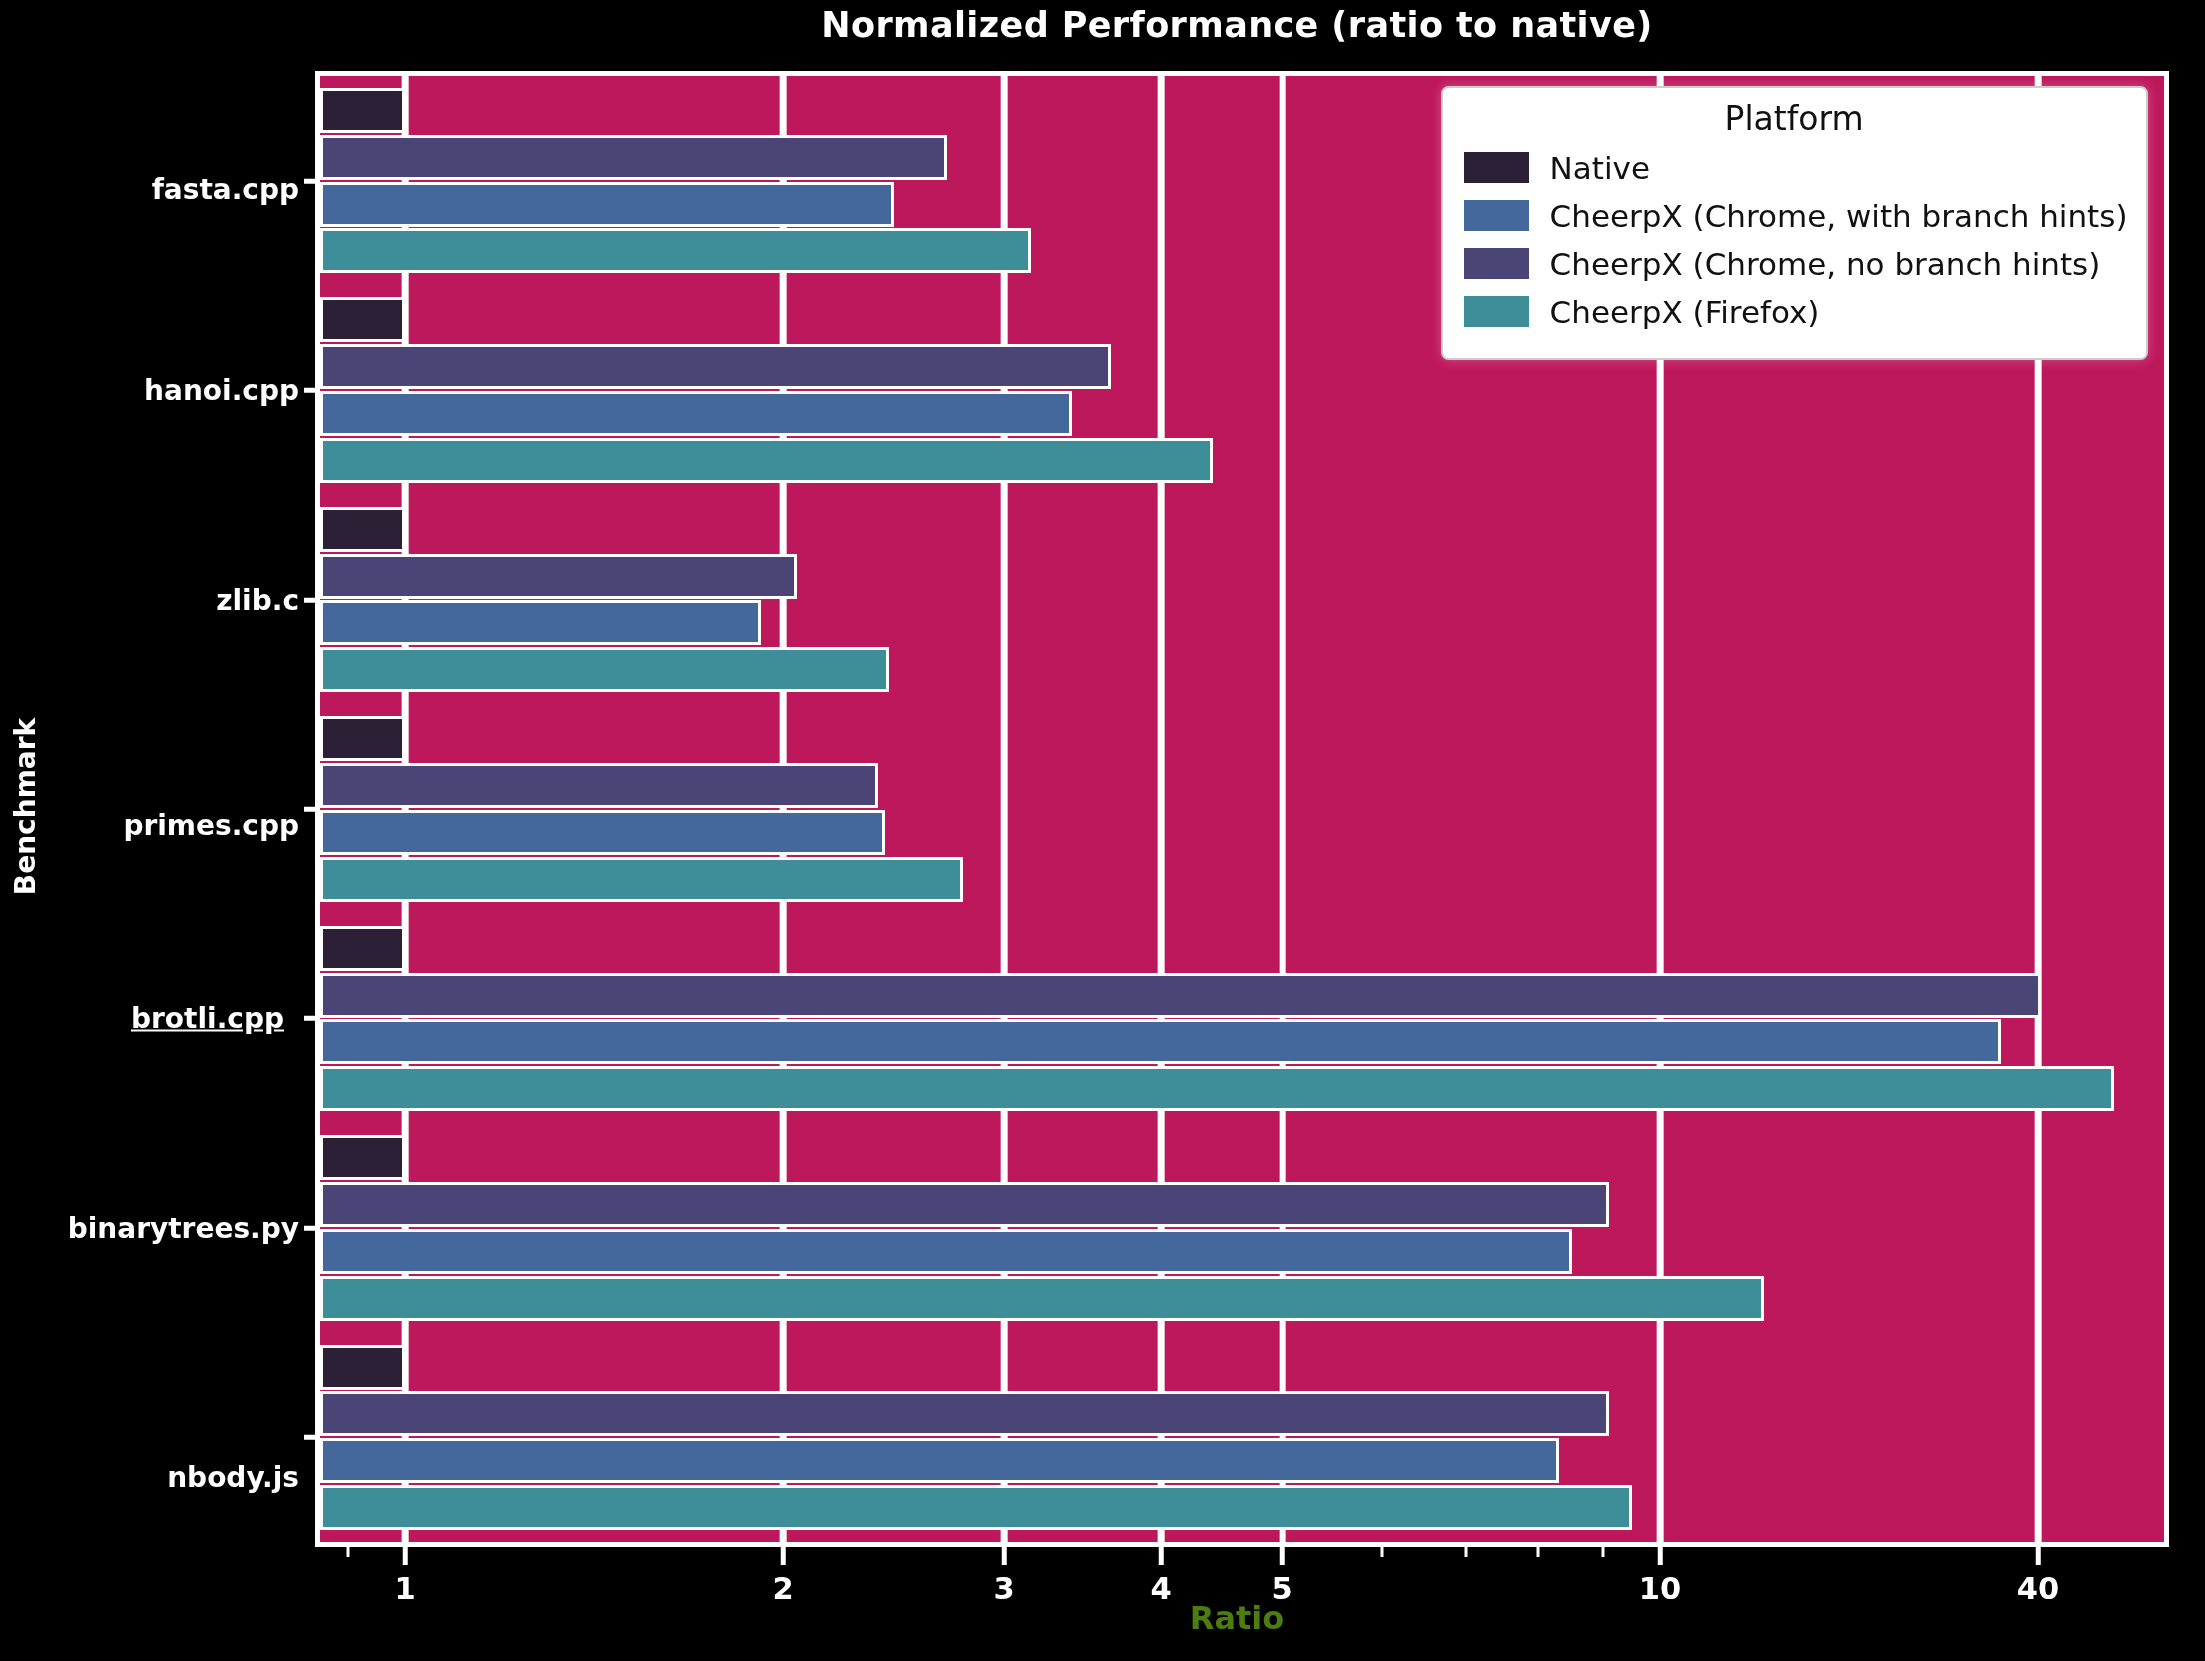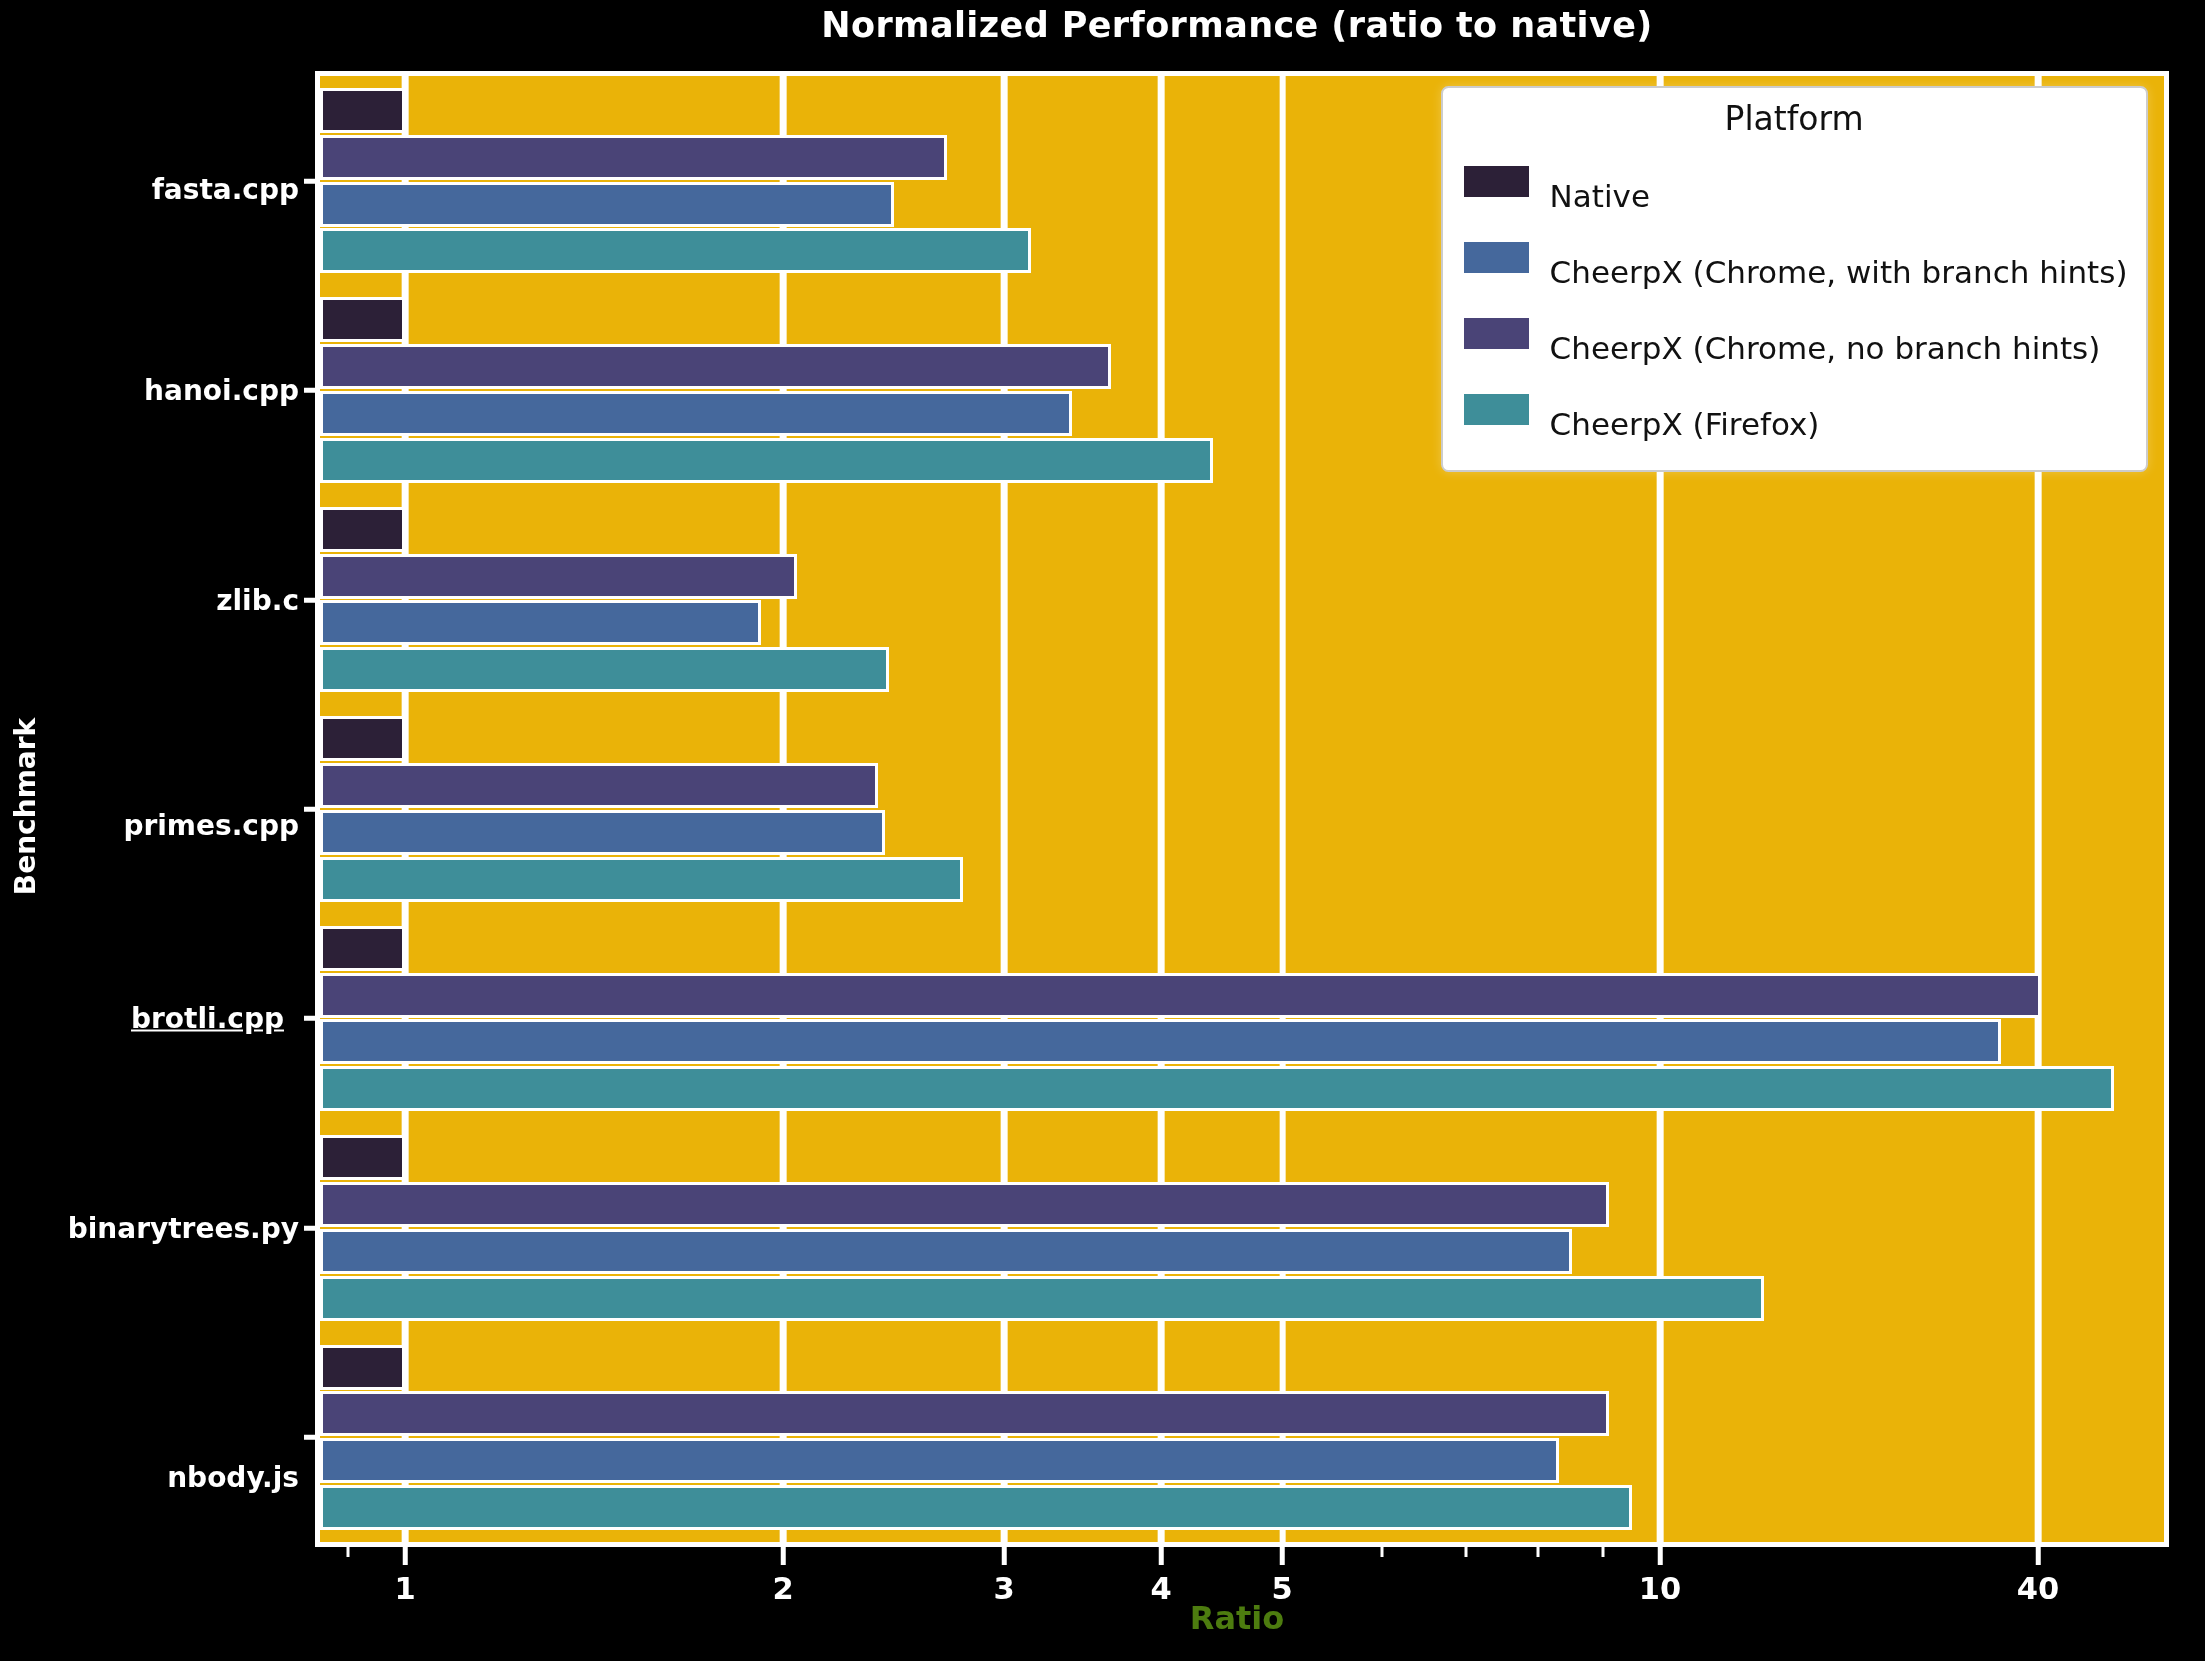--- a/index.html
+++ b/index.html
@@ -15,21 +15,21 @@
     position:absolute;left:-109px;top:790px;width:268px;text-align:center;
     color:#fff;font-size:28px;font-weight:bold;
     transform:rotate(-90deg);transform-origin:center center;
   }
   .xlabel{
     position:absolute;left:315px;top:1599px;width:1844px;text-align:center;
     color:#4d7c0f;font-size:32px;font-weight:bold;
   }
   #plot{
     position:absolute;left:315px;top:71px;width:1844px;height:1466px;
-    border:5.2px solid #fff;box-sizing:content-box;background:#eab308;
+    border:5.2px solid #fff;box-sizing:content-box;background:#be185d;
   }
   .gridline{position:absolute;top:0;bottom:0;width:6.7px;background:#fff;transform:translateX(-50%);}
   .bar-group{position:absolute;left:0;right:0;display:flex;flex-direction:column;justify-content:space-between;padding:12px 0;box-sizing:border-box;}
   .bar{height:45px;border:3px solid #fff;box-sizing:border-box;min-width:4.5px;}
   .ytick-label{
     position:absolute;color:#fff;font-size:28px;font-weight:bold;text-align:right;
     width:246px;transform:translateY(-50%);
   }
   .ytick-mark{position:absolute;width:16.4px;height:4.5px;background:#fff;transform:translateY(-50%);}
   .xtick-mark{position:absolute;width:4.5px;height:18px;background:#fff;transform:translateX(-50%);}
@@ -40,21 +40,21 @@
   }
   #legend{
     position:absolute;right:16.4px;top:10.4px;width:707px;
     background:#fff;border:2.2px solid #ccc;border-radius:7.4px;
     box-shadow:0 0 10.4px rgba(255,255,255,.25);
     padding:10.4px 21px 16.4px 21px;box-sizing:border-box;z-index:5;
   }
   .legend-title{color:#111;font-size:33px;text-align:center;margin-bottom:10.4px;}
   .legend-row{display:flex;align-items:center;gap:21px;margin:12px 0;}
   .legend-swatch{width:65px;height:31px;flex:0 0 auto;}
-  .legend-label{color:#111;font-size:31px;white-space:nowrap;margin-top:28px;}
+  .legend-label{color:#111;font-size:31px;white-space:nowrap;}
 </style>
 </head>
 <body>
 
 <div id="canvas">
   <div class="fig-title">Normalized Performance (ratio to native)</div>
   <div class="ylabel">Benchmark</div>
   <div class="xlabel">Ratio</div>
 
   <div id="plot">

